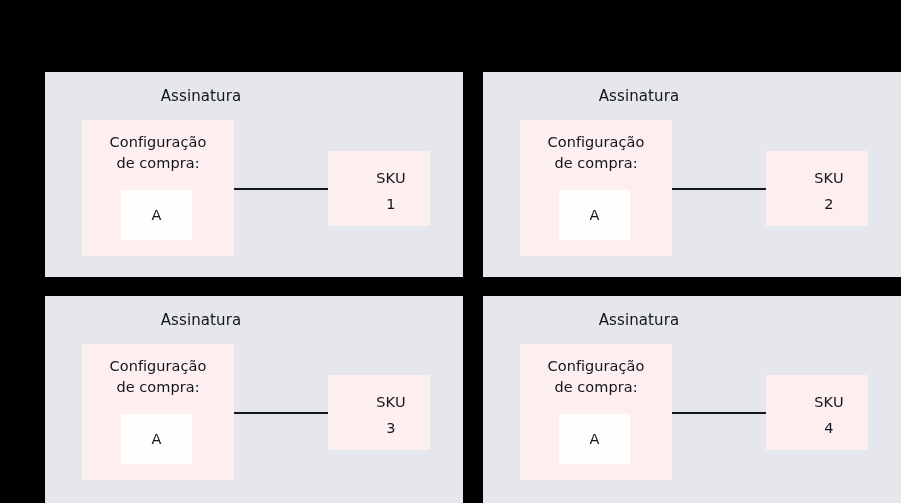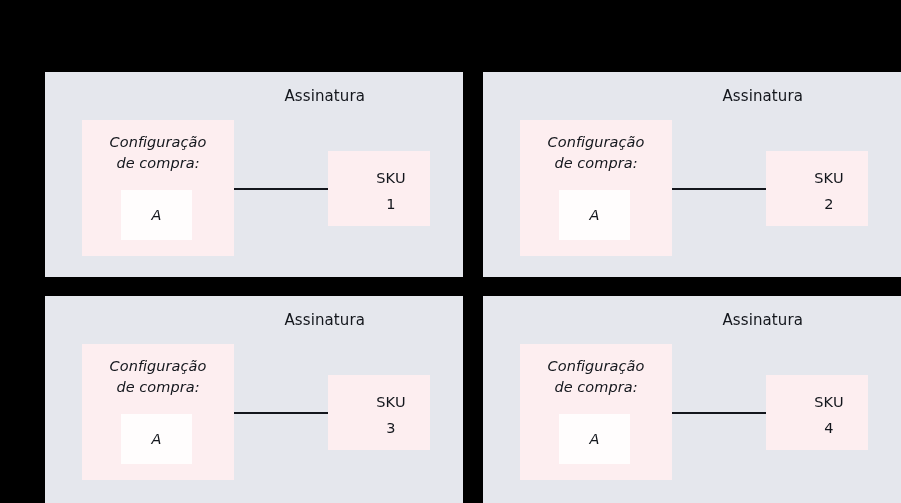--- a/index.html
+++ b/index.html
@@ -37,41 +37,40 @@
 
   .subscription-panel {
     position: relative;
     background: #e5e7ed;
     overflow: hidden;
   }
 
   .panel-title {
     position: absolute;
     left: 0;
-    right: 0;
+    right: 8px;
     top: 15px;
-    text-align: right;
+    text-align: center;
     font-size: 15px;
     line-height: 19px;
     color: #13161c;
     letter-spacing: 0.1px;
     
     padding-right: 98px;
     box-sizing: border-box;
   }
 
   
   .config-card {
     position: absolute;
     left: 37px;
     top: 48px;
     width: 152px;
     height: 136px;
     background: #fdeef0;
-    font-style: italic;
   }
 
   .config-label {
     position: absolute;
     left: 0;
     right: 0;
     top: 12px;
     text-align: center;
     font-size: 14.5px;
     line-height: 21px;

